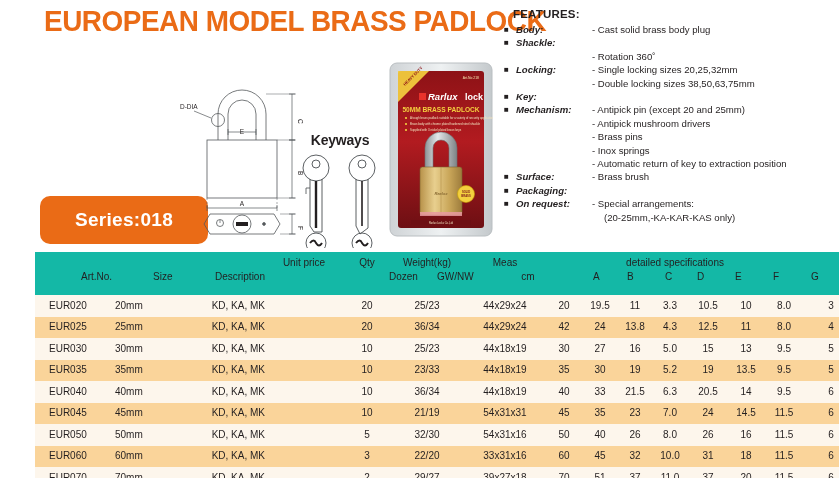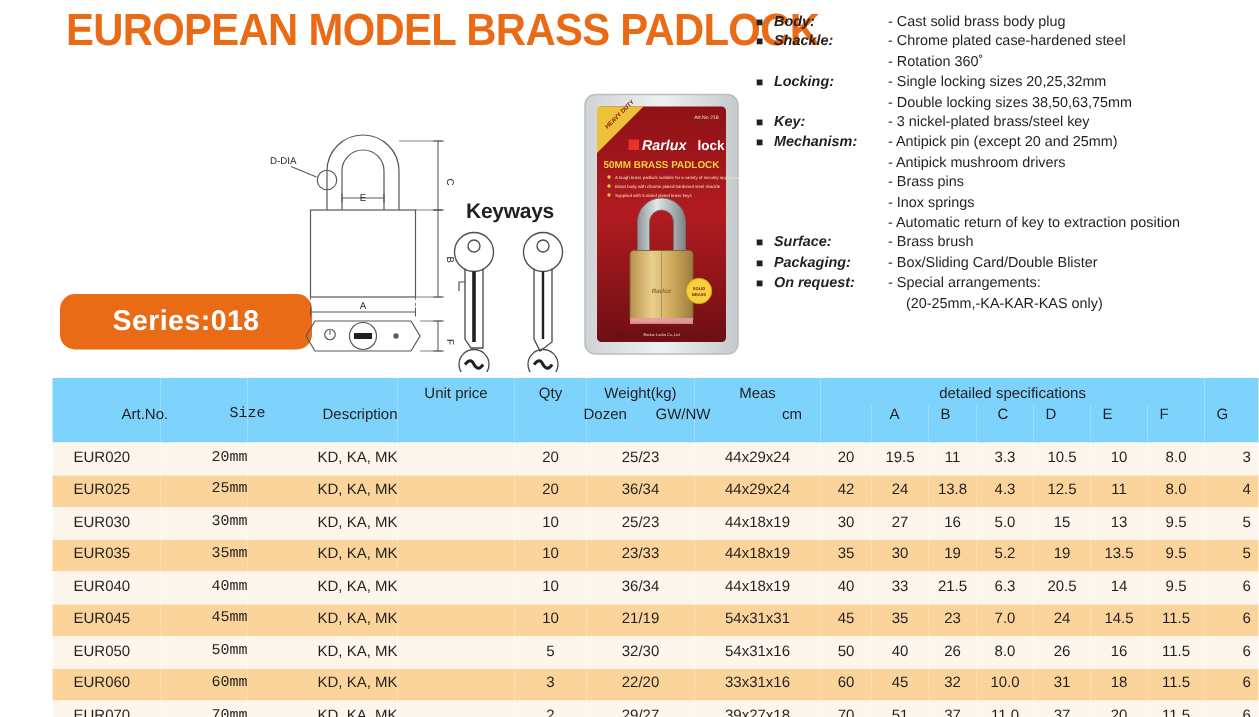--- a/index.html
+++ b/index.html
@@ -31,21 +31,21 @@
   }
   .flabel{
     width:76px;flex:0 0 76px;font-size:9.6px;font-weight:bold;font-style:italic;
     line-height:13.4px;
   }
   .fvalue{font-size:9.6px;line-height:13.4px;white-space:nowrap;}
   .fvalue.indent{padding-left:12px;}
 
   
   .series-badge{
-    position:absolute;left:40px;top:196px;width:168px;height:37px;
+    position:absolute;left:40px;top:196px;width:168px;height:48px;
     background:#ea6b16;border-radius:10px;
     display:flex;align-items:center;justify-content:center;
   }
   .series-badge span{
     color:#fff;font-size:19px;font-weight:bold;letter-spacing:.3px;
   }
 
   
   .drawing{position:absolute;left:180px;top:82px;width:150px;height:160px;}
   .keyways{position:absolute;left:288px;top:132px;width:104px;height:122px;}
@@ -59,28 +59,28 @@
     position:absolute;left:389px;top:62px;width:104px;height:175px;
   }
 
   
   .table-wrap{position:absolute;left:35px;top:252px;width:804px;}
   table{border-collapse:collapse;width:804px;table-layout:fixed;}
   th,td{
     font-size:10px;color:#231f20;padding:0;text-align:center;
     font-weight:normal;line-height:12px;
   }
-  thead td,thead th{background:#7dd3fc;}
+  thead td,thead th{background:#14b8a6;}
   thead .hrow1 td{height:17px;vertical-align:bottom;padding-bottom:1px;}
   thead .hrow2 td{height:17px;vertical-align:top;padding-top:1px;padding-left:46px;}
   tbody tr{height:21.5px;}
   tbody tr.odd td{background:#fdf6ec;}
   tbody tr.even td{background:#fad49a;}
   td.art{text-align:left;padding-left:14px;}
-  td.size{text-align:right;padding-left:8px;font-family:Liberation Mono, monospace;}
+  td.size{text-align:left;padding-left:8px;}
   td.desc{text-align:right;padding-left:8px;}
 
   .c-art{width:72px;}
   .c-size{width:58px;}
   .c-desc{width:100px;}
   .c-unit{width:78px;}
   .c-qty{width:48px;}
   .c-wt{width:72px;}
   .c-meas{width:84px;}
   .c-a{width:34px;}
@@ -93,50 +93,49 @@
   .c-pins{width:56px;}
 </style>
 </head>
 <body>
 
 <div class="page">
 
   <div class="title">EUROPEAN MODEL BRASS PADLOCK</div>
 
   <div class="features">
+    <div class="features-title">FEATURES:</div>
     <div id="features-rows">
         <div class="frow">
           <div class="fbullet">■</div>
           <div class="flabel">Body:</div>
           <div class="fvalue">- Cast solid brass body plug</div>
         </div>
         <div class="frow">
           <div class="fbullet">■</div>
           <div class="flabel">Shackle:</div>
-          <div class="fvalue">- Chrome plated case-hardened steel</div>
         </div>
         <div class="frow">
           <div class="fbullet"></div>
           <div class="flabel"></div>
           <div class="fvalue">- Rotation 360˚</div>
         </div>
         <div class="frow">
           <div class="fbullet">■</div>
           <div class="flabel">Locking:</div>
           <div class="fvalue">- Single locking sizes 20,25,32mm</div>
         </div>
         <div class="frow">
           <div class="fbullet"></div>
           <div class="flabel"></div>
           <div class="fvalue">- Double locking sizes 38,50,63,75mm</div>
         </div>
         <div class="frow">
           <div class="fbullet">■</div>
           <div class="flabel">Key:</div>
-          <div class="fvalue">- 3 nickel-plated brass/steel key</div>
         </div>
         <div class="frow">
           <div class="fbullet">■</div>
           <div class="flabel">Mechanism:</div>
           <div class="fvalue">- Antipick pin (except 20 and 25mm)</div>
         </div>
         <div class="frow">
           <div class="fbullet"></div>
           <div class="flabel"></div>
           <div class="fvalue">- Antipick mushroom drivers</div>
@@ -157,21 +156,20 @@
           <div class="fvalue">- Automatic return of key to extraction position</div>
         </div>
         <div class="frow">
           <div class="fbullet">■</div>
           <div class="flabel">Surface:</div>
           <div class="fvalue">- Brass brush</div>
         </div>
         <div class="frow">
           <div class="fbullet">■</div>
           <div class="flabel">Packaging:</div>
-          <div class="fvalue">- Box/Sliding Card/Double Blister</div>
         </div>
         <div class="frow">
           <div class="fbullet">■</div>
           <div class="flabel">On request:</div>
           <div class="fvalue">- Special arrangements:</div>
         </div>
         <div class="frow">
           <div class="fbullet"></div>
           <div class="flabel"></div>
           <div class="fvalue indent">(20-25mm,-KA-KAR-KAS only)</div>

